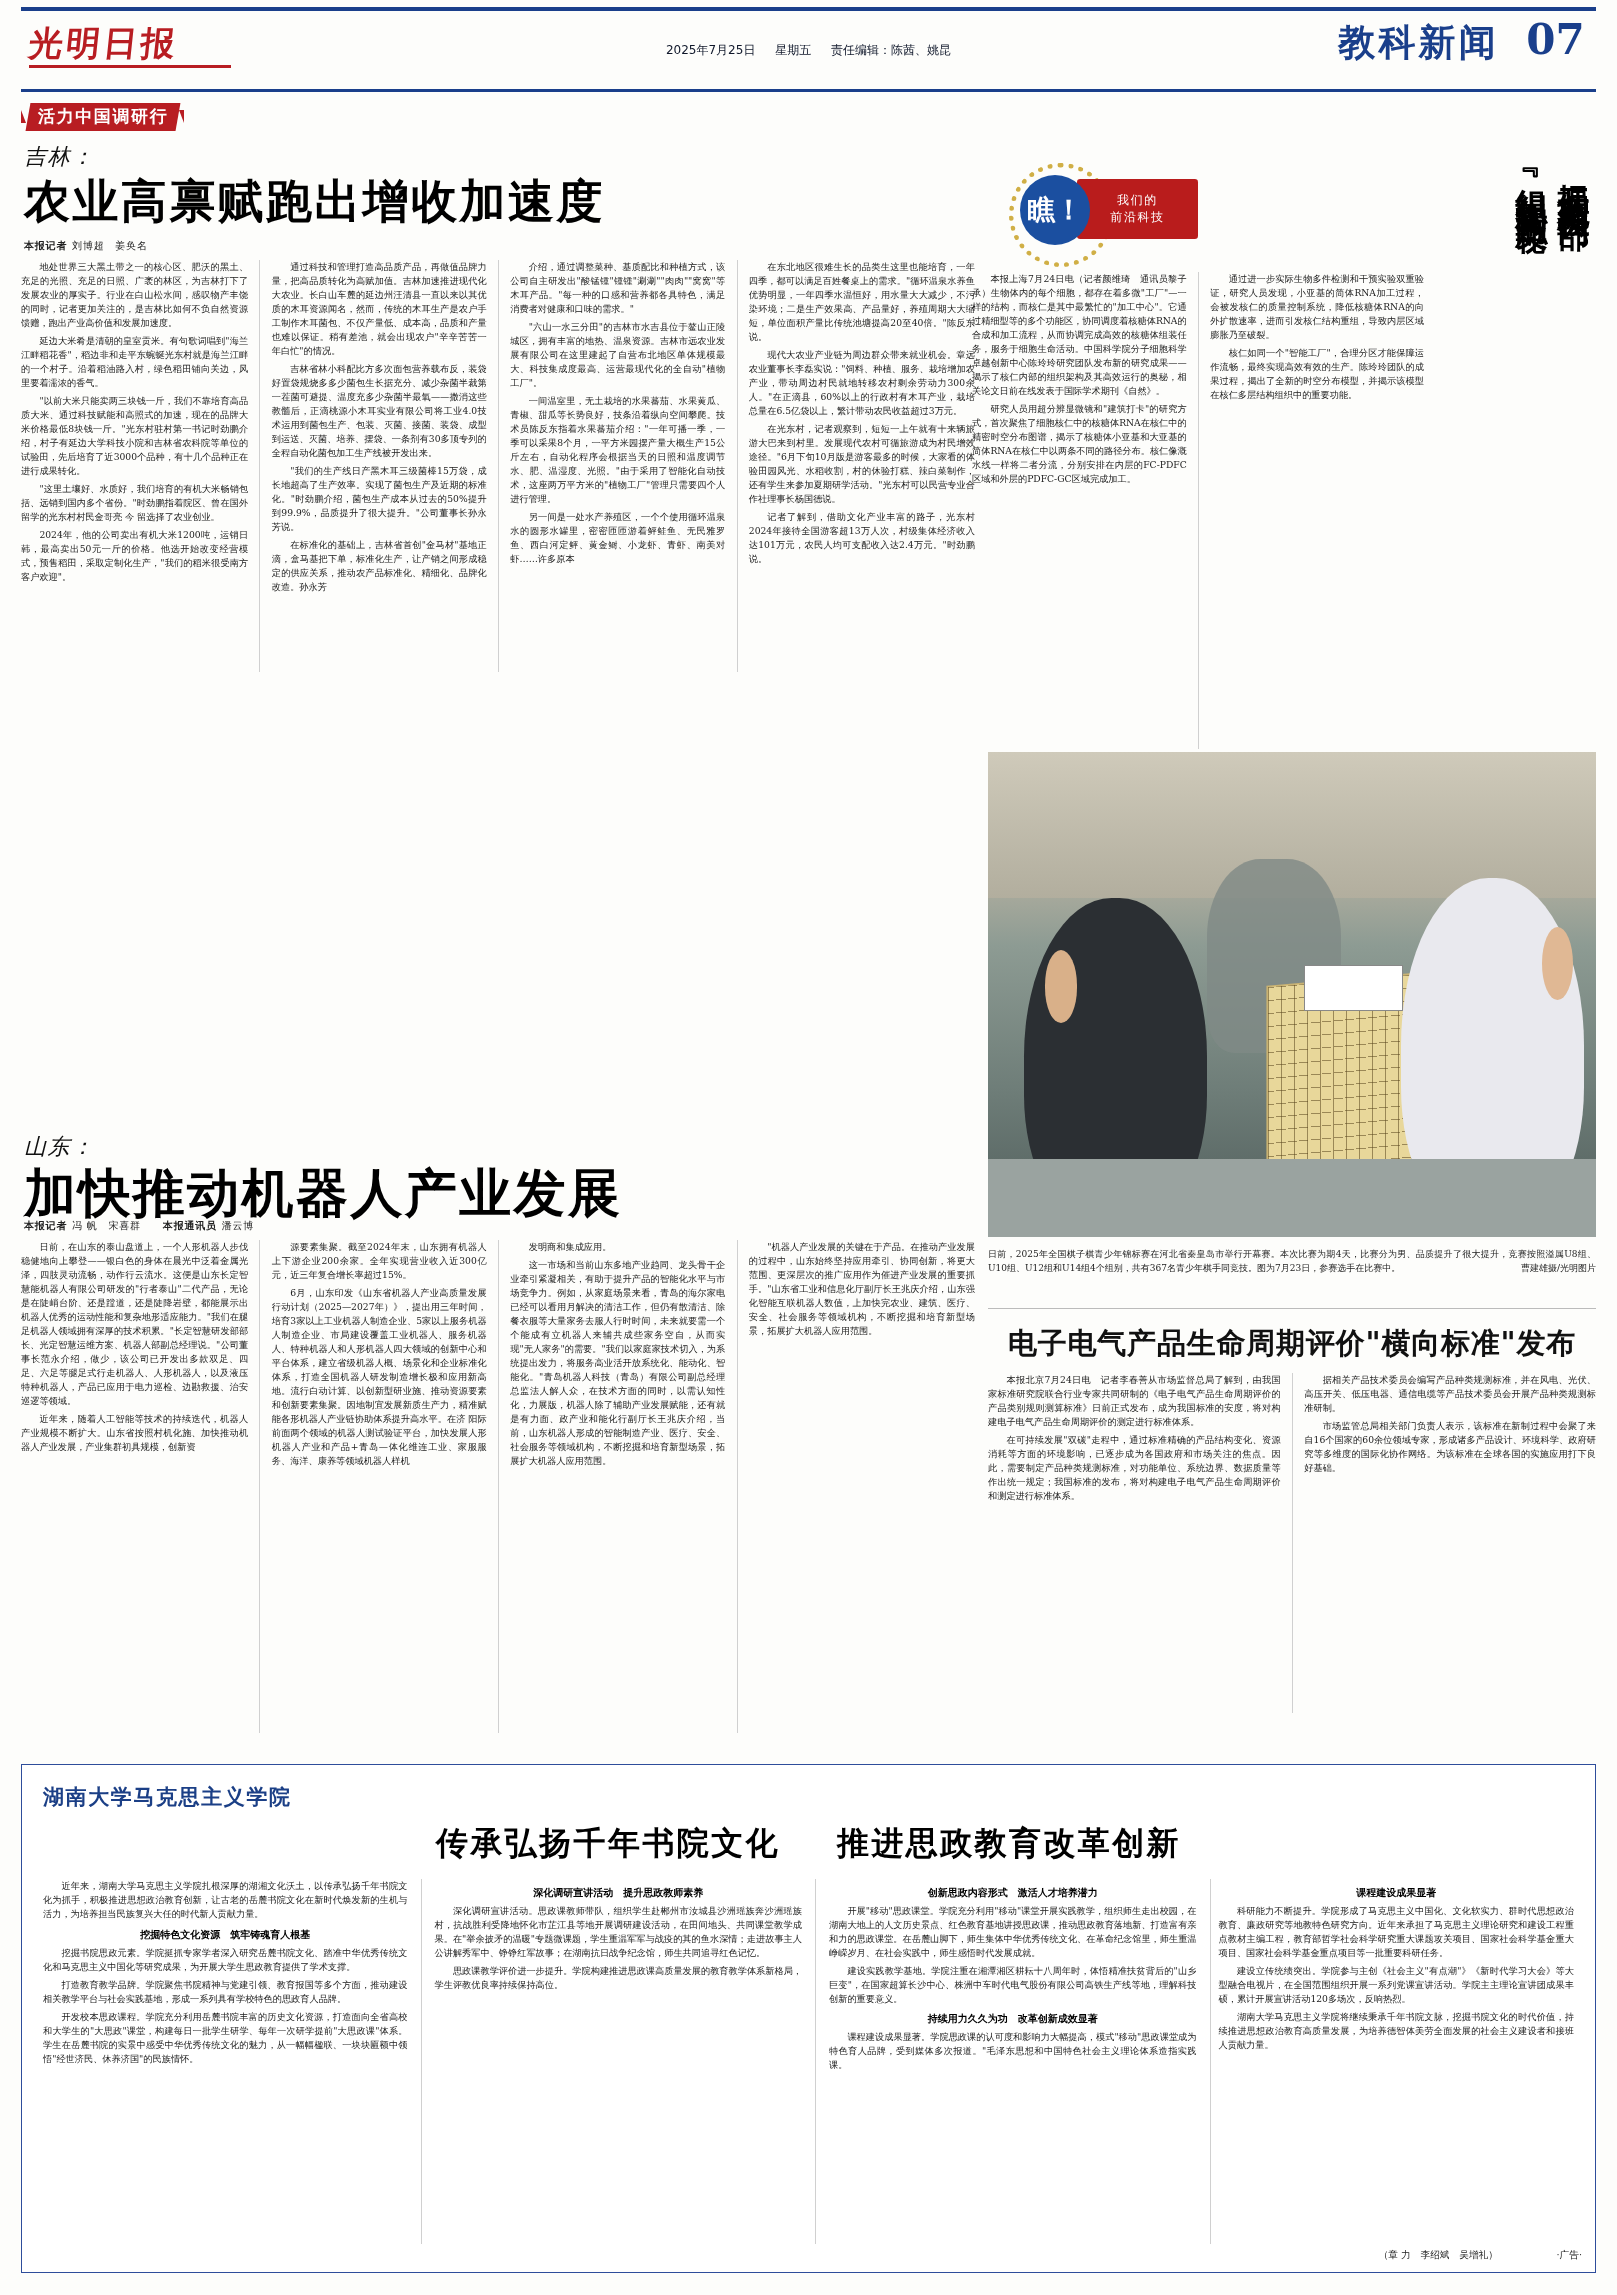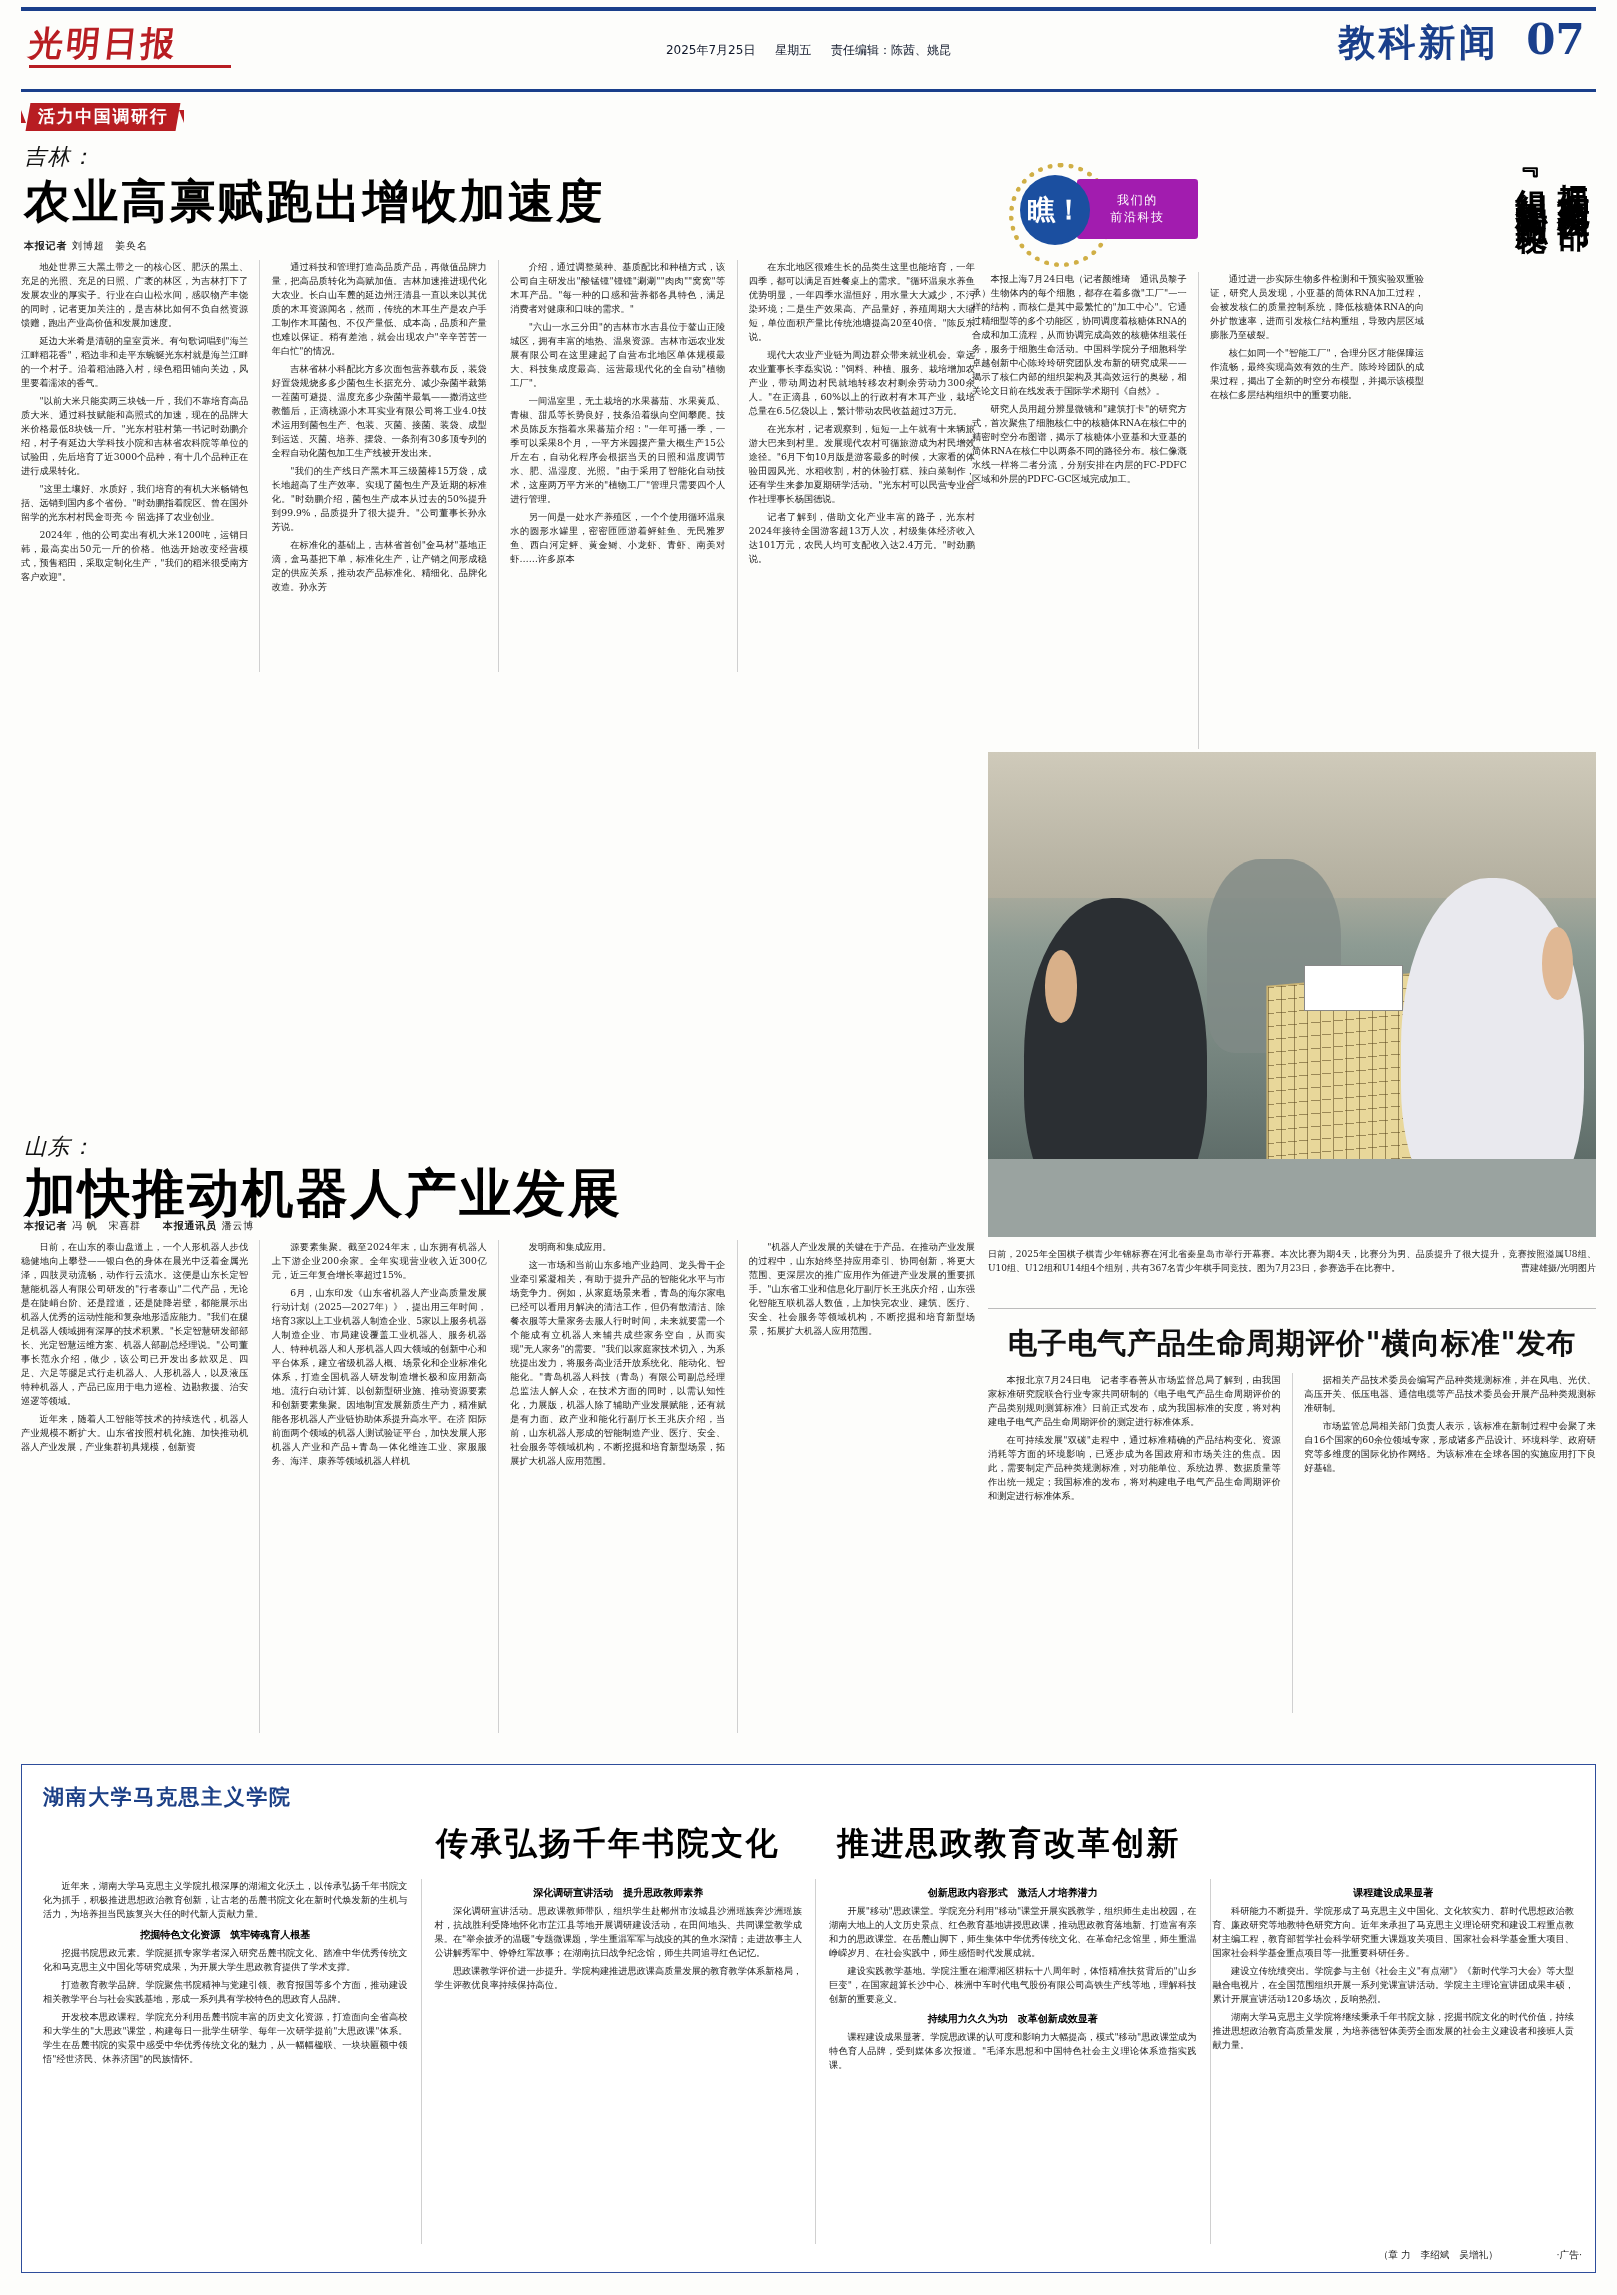--- a/index.html
+++ b/index.html
@@ -98,21 +98,21 @@
     background:#1b4fa0;color:#fff;display:flex;align-items:center;justify-content:center;
     font-family:"DejaVu Serif","Liberation Serif",serif;font-weight:bold;font-size:27.5px;
     position:absolute;left:0;top:6.5px;z-index:3;
   }
   .badge-ring{
     position:absolute;left:-11.3px;top:-4.9px;width:94px;height:94px;border-radius:50%;
     border:5.7px dotted #c9a227;opacity:.85;
   }
   .badge-bar{
     position:absolute;left:57px;top:11.3px;width:121px;height:60px;
-    background:#a21caf;color:#fff;border-radius:3.2px;
+    background:#b91c1c;color:#fff;border-radius:3.2px;
     font-family:"DejaVu Serif","Liberation Serif",serif;
     display:flex;flex-direction:column;align-items:center;justify-content:center;
     font-size:12px;line-height:1.45;letter-spacing:1.6px;
   }
 
   
   .photo{
     position:absolute;overflow:hidden;background:#5d6d6a;
   }
   .photo .sky{position:absolute;inset:0;background:linear-gradient(180deg,#d8d3c4 0%,#b9b3a2 22%,#8d9b93 40%,#6e7d78 70%,#4e5b59 100%);}
@@ -314,21 +314,21 @@
         <p class="body-text">深化调研宣讲活动。思政课教师带队，组织学生赴郴州市汝城县沙洲瑶族奔沙洲瑶族村，抗战胜利受降地怀化市芷江县等地开展调研建设活动，在田间地头、共同课堂教学成果。在"举余披矛的温暖"专题微课题，学生重温军军与战疫的其的鱼水深情；走进故事主人公讲解秀军中、铮铮红军故事；在湖南抗日战争纪念馆，师生共同追寻红色记忆。</p>
         <p class="body-text">思政课教学评价进一步提升。学院构建推进思政课高质量发展的教育教学体系新格局，学生评教优良率持续保持高位。</p>
       </div>
       <div style="width:395px;padding:0 13px;box-sizing:border-box;border-left:0.8px solid #d0d0d0;">
         <div class="sub-h">创新思政内容形式　激活人才培养潜力</div>
         <p class="body-text">开展"移动"思政课堂。学院充分利用"移动"课堂开展实践教学，组织师生走出校园，在湖南大地上的人文历史景点、红色教育基地讲授思政课，推动思政教育落地新、打造富有亲和力的思政课堂。在岳麓山脚下，师生集体中华优秀传统文化、在革命纪念馆里，师生重温峥嵘岁月、在社会实践中，师生感悟时代发展成就。</p>
         <p class="body-text">建设实践教学基地。学院注重在湘潭湘区耕耘十八周年时，体悟精准扶贫背后的"山乡巨变"，在国家超算长沙中心、株洲中车时代电气股份有限公司高铁生产线等地，理解科技创新的重要意义。</p>
         <div class="sub-h">持续用力久久为功　改革创新成效显著</div>
         <p class="body-text">课程建设成果显著。学院思政课的认可度和影响力大幅提高，模式"移动"思政课堂成为特色育人品牌，受到媒体多次报道。"毛泽东思想和中国特色社会主义理论体系造指实践课。</p>
       </div>
-      <div style="width:365px;padding-left:2px;box-sizing:border-box;border-left:0.8px solid #d0d0d0;">
+      <div style="width:365px;padding-left:8px;box-sizing:border-box;border-left:0.8px solid #d0d0d0;">
         <div class="sub-h">课程建设成果显著</div>
         <p class="body-text">科研能力不断提升。学院形成了马克思主义中国化、文化软实力、群时代思想政治教育、廉政研究等地教特色研究方向。近年来承担了马克思主义理论研究和建设工程重点教材主编工程，教育部哲学社会科学研究重大课题攻关项目、国家社会科学基金重大项目、国家社会科学基金重点项目等一批重要科研任务。</p>
         <p class="body-text">建设立传统绩突出。学院参与主创《社会主义"有点潮"》《新时代学习大会》等大型融合电视片，在全国范围组织开展一系列党课宣讲活动。学院主主理论宣讲团成果丰硕，累计开展宣讲活动120多场次，反响热烈。</p>
         <p class="body-text">湖南大学马克思主义学院将继续秉承千年书院文脉，挖掘书院文化的时代价值，持续推进思想政治教育高质量发展，为培养德智体美劳全面发展的社会主义建设者和接班人贡献力量。</p>
       </div>
     </div>
 
     <div class="ad-sign">（章 力　李绍斌　吴增礼）</div>
     <div class="ad-mark">·广告·</div>
   </div>

